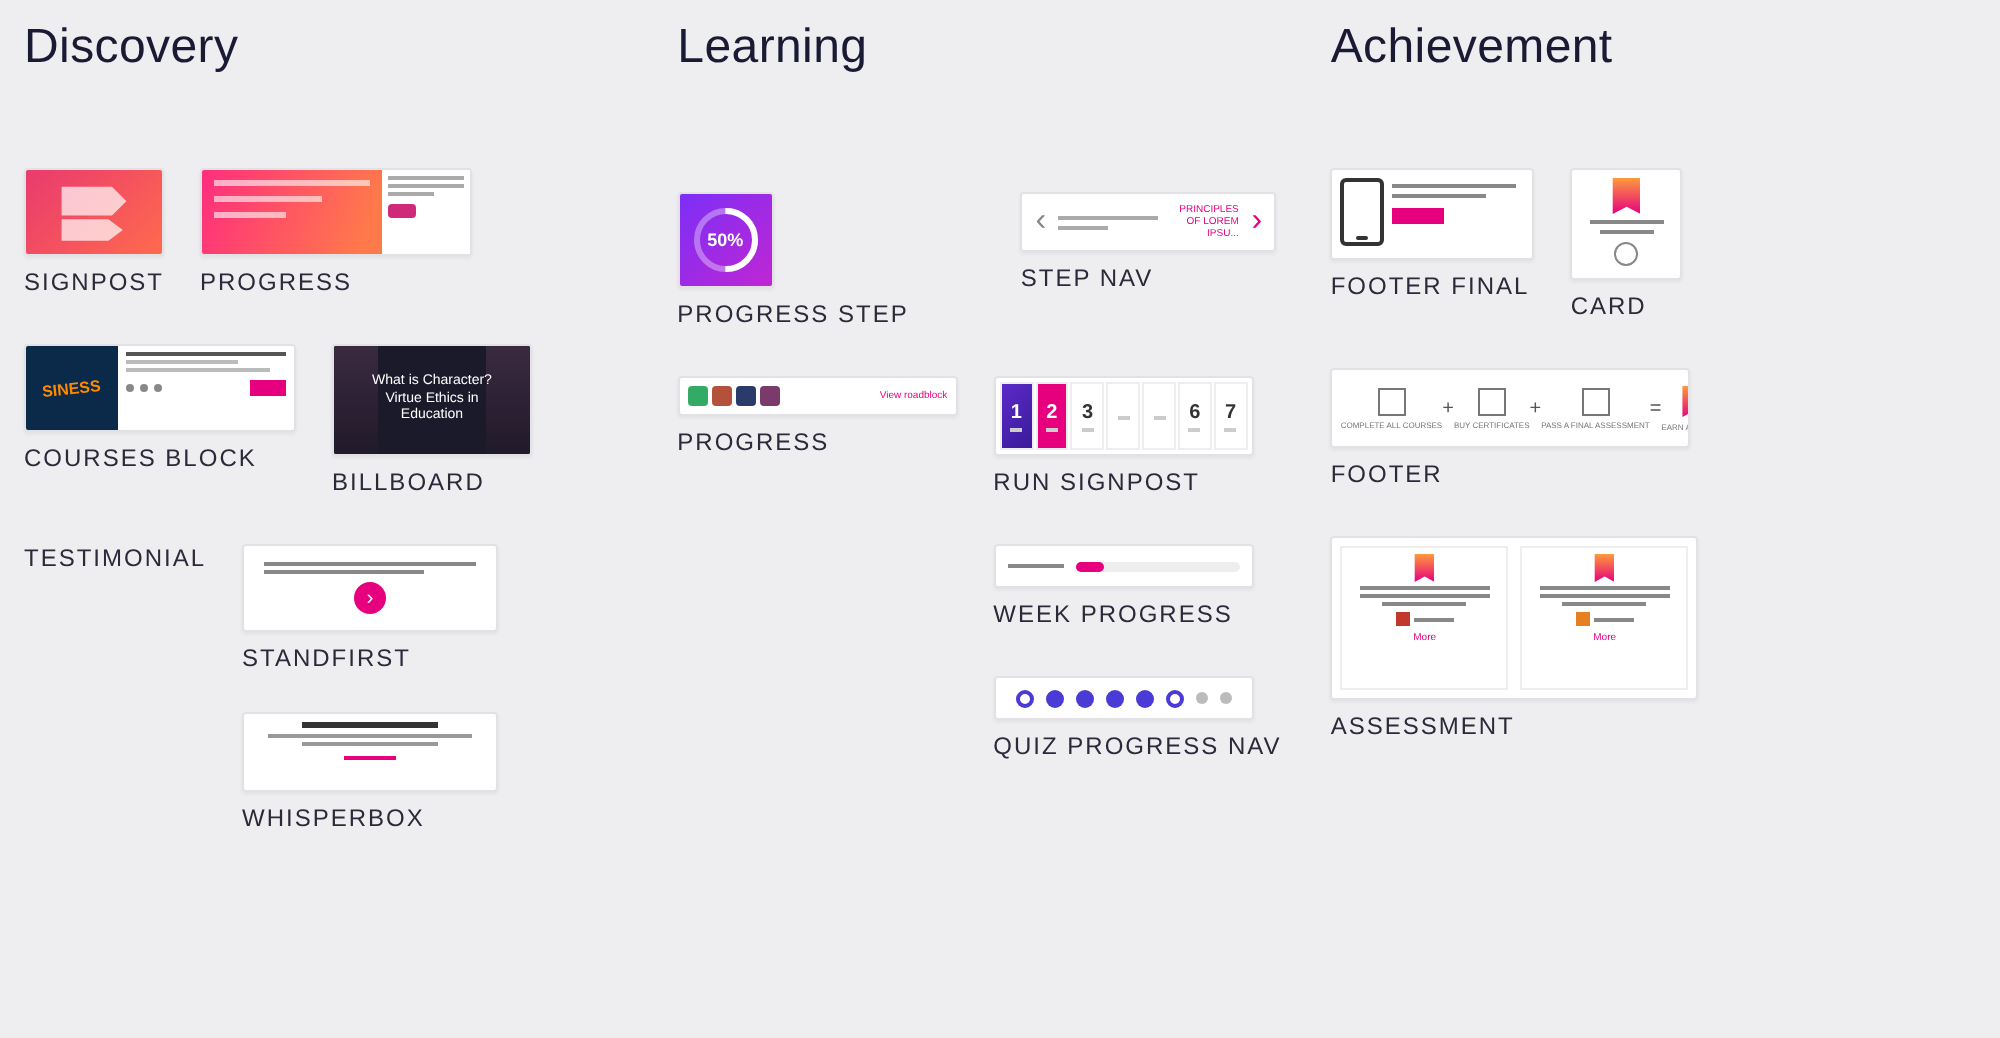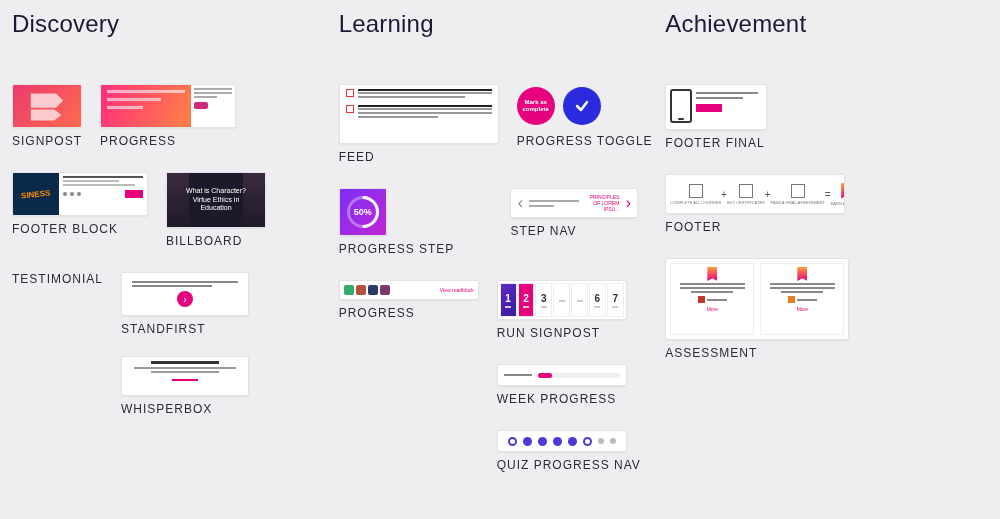--- a/index.html
+++ b/index.html
@@ -186,21 +186,21 @@
               <div class="s"></div>
               <div class="s" style="width:90%"></div>
             <div class="bot">
                 <div class="d"></div>
                 <div class="d"></div>
                 <div class="d"></div>
                 <div class="cta"></div>
               </div>
           </div>
         </div>
-        <div class="label">FOOTER BLOCK</div>
+        <div class="label">COURSES BLOCK</div>
       </div>
       <div class="item">
         <div class="thumb sz-tall tn-billboard">
           <div class="t">What is Character? Virtue Ethics in Education</div>
         </div>
         <div class="label">BILLBOARD</div>
       </div>
       <div style="width:100%"></div>
       <div class="item">
         <div class="label">TESTIMONIAL</div>
@@ -219,53 +219,20 @@
             <div class="l" style="width:60%"></div>
         </div>
         <div class="label">WHISPERBOX</div>
       </div>
     </div>
   </div>
 
   <div class="col">
     <h2 class="col-heading">Learning</h2>
     <div class="grid">
-      <div class="item">
-        <div class="thumb sz-wd tn-feed" style="height:60px">
-          <div class="row">
-              <div class="sq"></div>
-              <div class="txt">
-                <div class="b"></div>
-                <div class="l"></div>
-                <div class="l" style="width:80%"></div>
-              </div>
-            </div>
-          <div class="row">
-              <div class="sq"></div>
-              <div class="txt">
-                <div class="b"></div>
-                <div class="l"></div>
-                <div class="l"></div>
-                <div class="l" style="width:60%"></div>
-              </div>
-            </div>
-        </div>
-        <div class="label">FEED</div>
-      </div>
-      <div class="item">
-        <div class="thumb tn-progtoggle">
-          <div class="mark">Mark as complete</div>
-          <div class="check">
-            <svg width="16" height="16" viewBox="0 0 16 16">
-                <path d="M3 8 L7 12 L13 4" stroke="#fff" stroke-width="2.5" fill="none" stroke-linecap="round" stroke-linejoin="round"></path>
-              </svg>
-          </div>
-        </div>
-        <div class="label">PROGRESS TOGGLE</div>
-      </div>
       <div style="width:100%"></div>
       <div class="item">
         <div class="thumb sz-sq tn-ring">
           <div class="circ">50%</div>
         </div>
         <div class="label">PROGRESS STEP</div>
       </div>
       <div class="item" style="margin-left:38px">
         <div class="thumb tn-stepnav" style="width:128px;height:30px">
           <div class="ar">‹</div>
@@ -356,20 +323,29 @@
       <div class="item">
         <div class="thumb tn-footerpromo" style="width:102px;height:46px">
           <div class="phone"></div>
           <div class="cp">
               <div class="l"></div>
               <div class="l" style="width:70%"></div>
               <div class="btn"></div>
             </div>
         </div>
         <div class="label">FOOTER FINAL</div>
+      </div>
+      <div class="item">
+        <div class="thumb tn-card" style="width:56px;height:56px">
+          <div class="ribbon"></div>
+          <div class="ll"></div>
+            <div class="ll" style="width:60%"></div>
+          <div class="ic"></div>
+        </div>
+        <div class="label">CARD</div>
       </div>
       <div style="width:100%"></div>
       <div class="item">
         <div class="thumb tn-formula sz-wd2">
           <div class="node">
               <div class="ic"></div>
               <div class="tx">COMPLETE ALL COURSES</div>
             </div>
           <div class="op">+</div>
           <div class="node">

